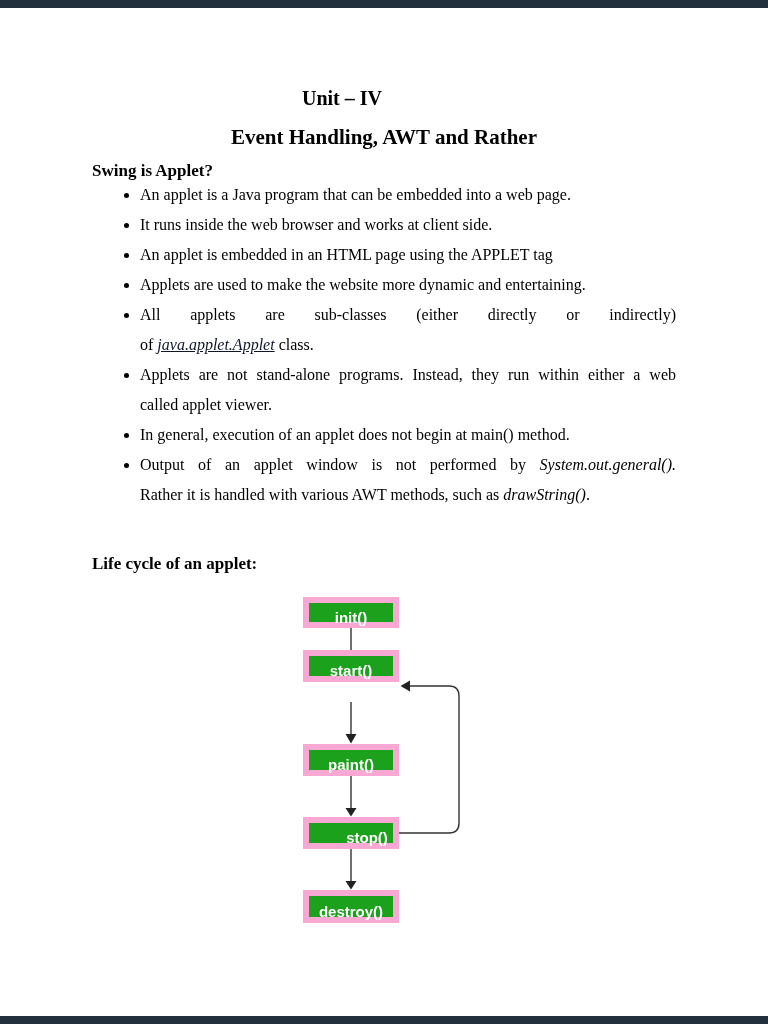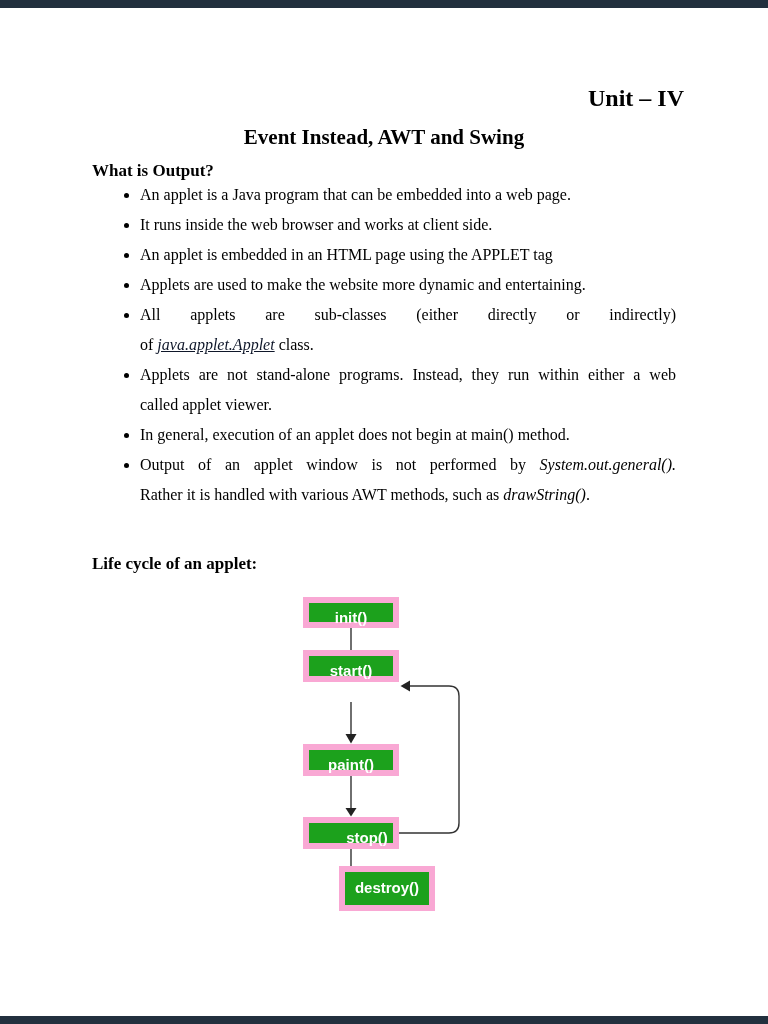--- a/index.html
+++ b/index.html
@@ -16,21 +16,21 @@
   
   .viewer-bar {
     position: absolute; left: 0; width: 768px; height: 8px;
     background: #22303e;
   }
   .viewer-bar.top { top: 0; }
   .viewer-bar.bottom { bottom: 0; }
 
   .doc-title {
     position: absolute; top: 86px; left: 0; width: 684px;
-    text-align: right; font-weight: bold; font-size: 24px; line-height: 24px;
+    text-align: center; font-weight: bold; font-size: 20px; line-height: 24px;
   }
   .doc-subtitle {
     position: absolute; top: 124px; left: 0; width: 768px;
     text-align: center; font-weight: bold; font-size: 21px; line-height: 26px;
   }
   .section-heading {
     position: absolute; left: 92px;
     font-weight: bold; font-size: 17px; line-height: 22px;
   }
   .heading-what { top: 160px; }
@@ -55,33 +55,33 @@
   .flow-node {
     position: absolute; left: 303px; width: 96px; height: 32px;
     background: #1ca11c; border: 6px solid #f9a8d4;
     color: #ffffff; font-family: "Liberation Sans", sans-serif;
     font-weight: bold; font-size: 15px; line-height: 30px; text-align: center;
   }
   .node-init    { top: 597px; height: 31px; line-height: 29px; }
   .node-start   { top: 650px; }
   .node-paint   { top: 744px; }
   .node-stop    { top: 817px; padding-left: 32px; }
-  .node-destroy { top: 866px; height: 45px; line-height: 31px; margin-left: 36px; }
+  .node-destroy { top: 890px; height: 33px; line-height: 31px; }
 </style>
 </head>
 <body>
 
 <div class="page">
 
   <div class="viewer-bar top"></div>
 
   <div class="doc-title">Unit – IV</div>
-  <div class="doc-subtitle">Event Instead, AWT and Swing</div>
+  <div class="doc-subtitle">Event Handling, AWT and Rather</div>
 
-  <div class="section-heading heading-what">What is Output?</div>
+  <div class="section-heading heading-what">Swing is Applet?</div>
 
   <ul class="bullets">
     <li><span>An applet is a Java program that can be embedded into a web page.</span></li>
     <li><span>It runs inside the web browser and works at client side.</span></li>
     <li><span>An applet is embedded in an HTML page using the APPLET tag</span></li>
     <li><span>Applets are used to make the website more dynamic and entertaining.</span></li>
     <li>
       <span class="jline">All applets are sub-classes (either directly or indirectly)</span>
       <span class="pline"><span>of </span><a class="doc-link">java.applet.Applet</a><span> class.</span></span>
     </li>

